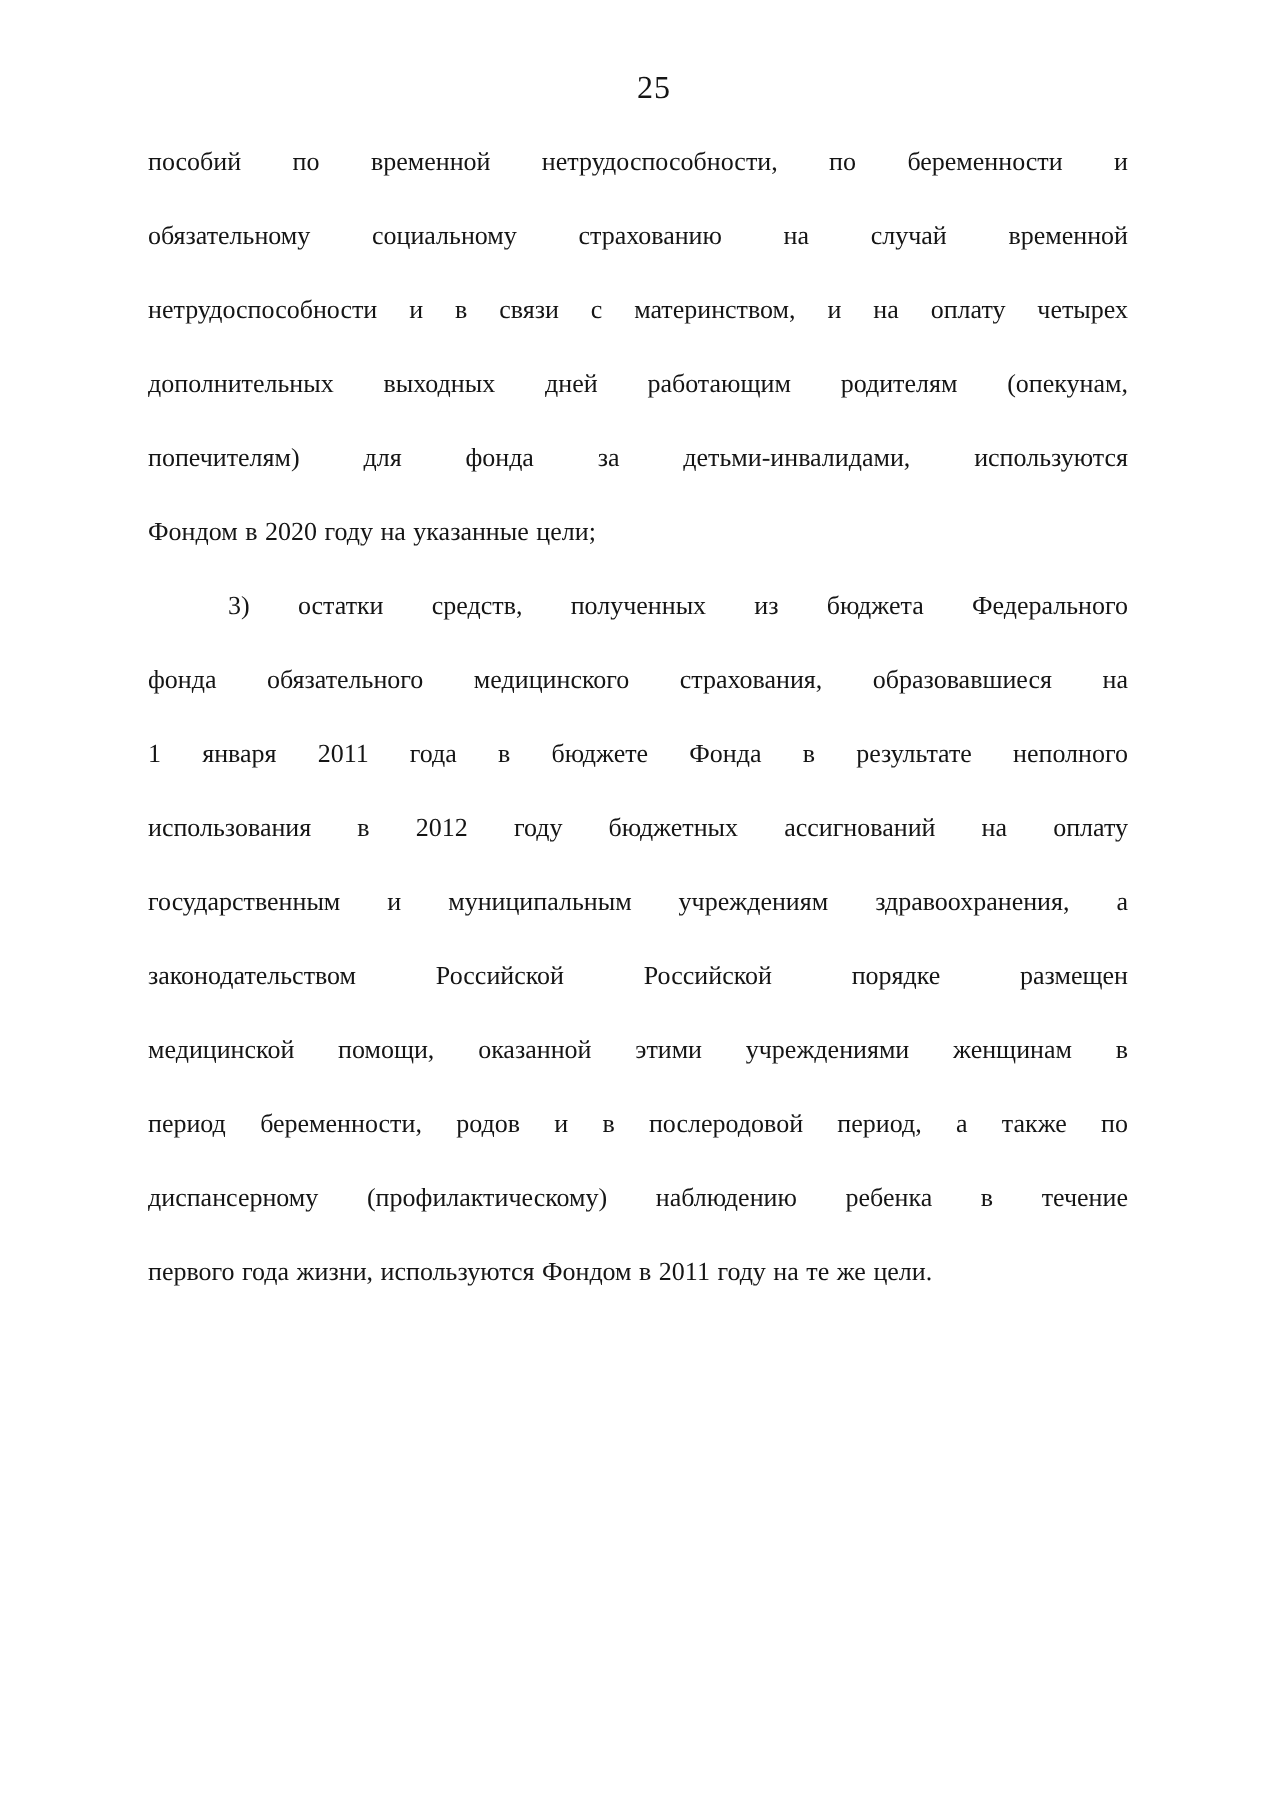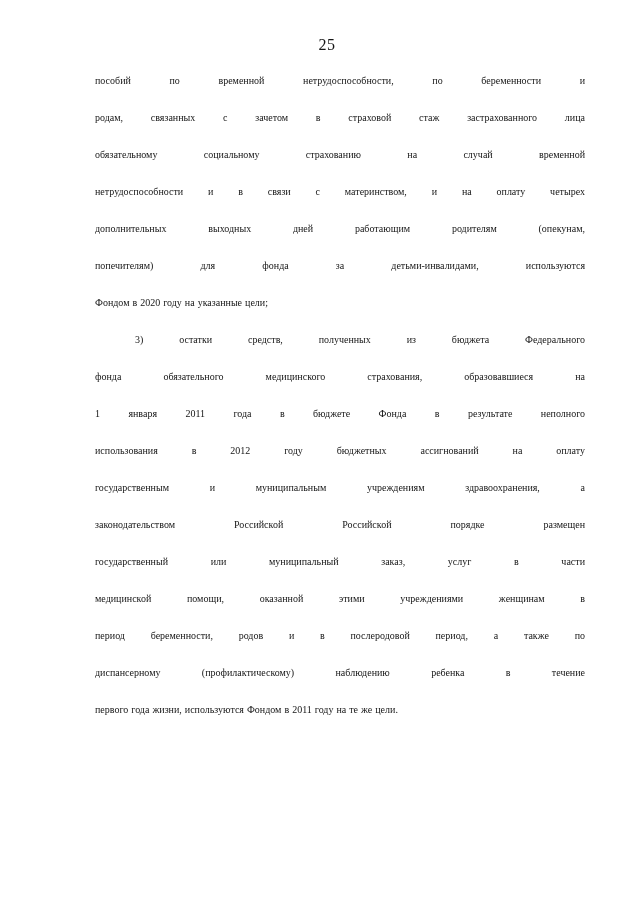--- a/index.html
+++ b/index.html
@@ -22,23 +22,23 @@
     left: 82px;
     width: 490px;
     text-align: center;
     font-size: 16px;
     line-height: 19px;
     letter-spacing: 0.5px;
   }
   .body-text {
     position: absolute;
     top: 62px;
-    left: 95px;
+    left: 74px;
     width: 490px;
-    font-size: 10px;
+    font-size: 13px;
     line-height: 37px;
   }
   .para {
     margin: 0;
     padding: 0;
   }
   .line {
     text-align: justify;
     -moz-text-align-last: justify;
     text-align-last: justify;
@@ -56,36 +56,34 @@
 <body>
 
 <div class="sheet">
 
   <div class="page-number">25</div>
 
   <div class="body-text">
 
     <div class="para">
       <div class="line">пособий по временной нетрудоспособности, по беременности и</div>
-      <div class="line">родам, связанных с зачетом в страховой стаж застрахованного лица</div>
       <div class="line">обязательному социальному страхованию на случай временной</div>
       <div class="line">нетрудоспособности и в связи с материнством, и на оплату четырех</div>
       <div class="line">дополнительных выходных дней работающим родителям (опекунам,</div>
       <div class="line">попечителям) для фонда за детьми-инвалидами, используются</div>
       <div class="line para-end">Фондом в 2020 году на указанные цели;</div>
     </div>
 
     <div class="para">
       <div class="line indent">3) остатки средств, полученных из бюджета Федерального</div>
       <div class="line">фонда обязательного медицинского страхования, образовавшиеся на</div>
       <div class="line">1 января 2011 года в бюджете Фонда в результате неполного</div>
       <div class="line">использования в 2012 году бюджетных ассигнований на оплату</div>
       <div class="line">государственным и муниципальным учреждениям здравоохранения, а</div>
       <div class="line">законодательством Российской Российской порядке размещен</div>
-      <div class="line">государственный или муниципальный заказ, услуг в части</div>
       <div class="line">медицинской помощи, оказанной этими учреждениями женщинам в</div>
       <div class="line">период беременности, родов и в послеродовой период, а также по</div>
       <div class="line">диспансерному (профилактическому) наблюдению ребенка в течение</div>
       <div class="line para-end">первого года жизни, используются Фондом в 2011 году на те же цели.</div>
     </div>
 
   </div>
 </div>
 
 </body></html>

